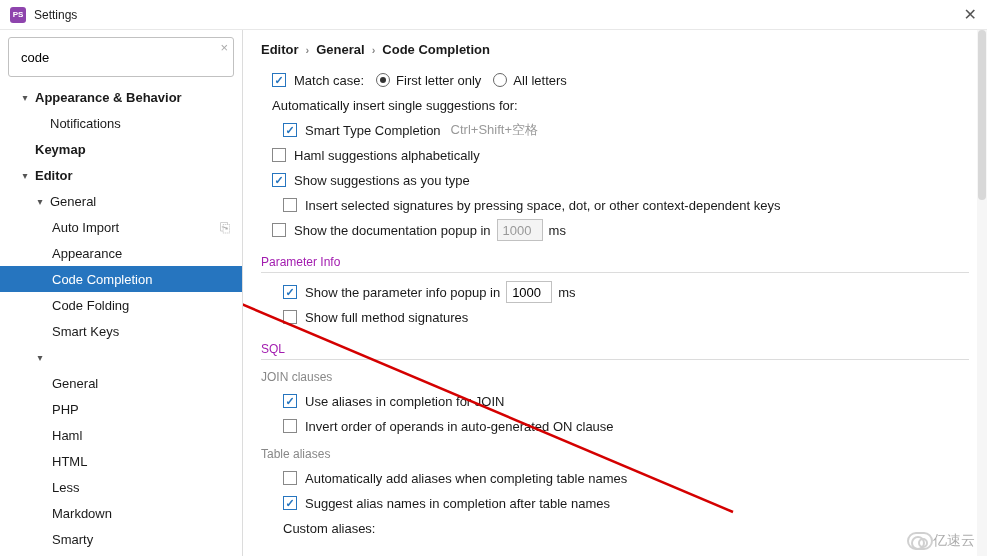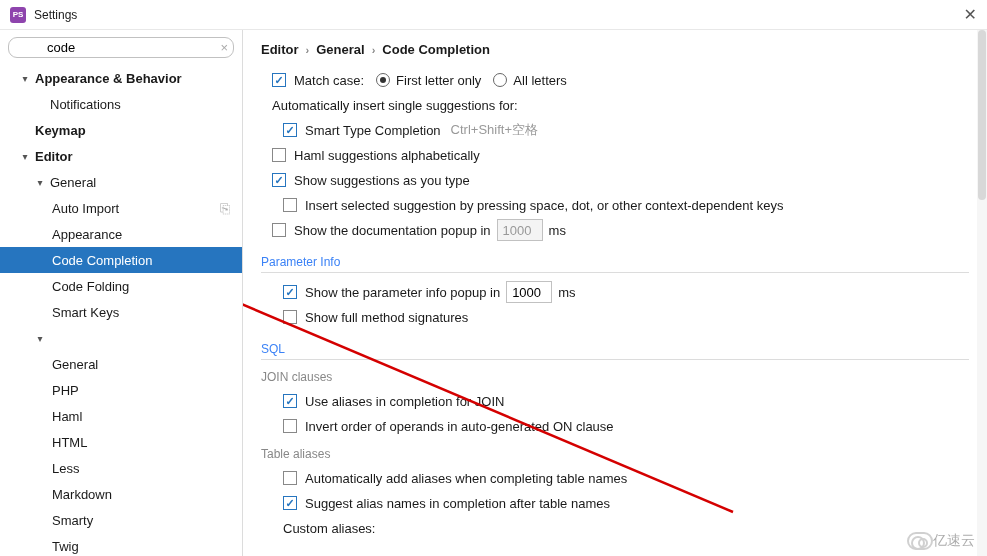--- a/index.html
+++ b/index.html
@@ -5,21 +5,21 @@
 * { box-sizing: border-box; margin: 0; padding: 0; }
 body { font-family: "Segoe UI", Arial, sans-serif; font-size: 13px; color: #1a1a1a; width: 987px; height: 556px; overflow: hidden; background: #fff; position: relative; }
 .titlebar { display: flex; align-items: center; height: 30px; padding: 0 10px; border-bottom: 1px solid #e8e8e8; }
 .app-icon { width: 16px; height: 16px; background: #8e44ad; border-radius: 3px; margin-right: 8px; position: relative; }
 .app-icon::after { content: "PS"; position: absolute; inset: 0; font-size: 8px; font-weight: bold; color: #fff; display: flex; align-items: center; justify-content: center; }
 .title { font-size: 12px; }
 .close-x { margin-left: auto; font-size: 16px; cursor: pointer; color: #555; }
 .body { display: flex; height: calc(100% - 30px); }
 .sidebar { width: 243px; border-right: 1px solid #dcdcdc; display: flex; flex-direction: column; }
 .search-wrap { padding: 7px 8px; }
-.search { width: 100%; height: 21px; border: 1px solid #c1c1c1; border-radius: 9px; padding: 0 38px; font-size: 13px; position: relative; }
+.search { width: 100%; height: 40px; border: 1px solid #c1c1c1; border-radius: 3px; padding: 0 12px; font-size: 13px; position: relative; }
 .search-wrap .s-icon { position: absolute; left: 14px; top: 12px; font-size: 12px; color: #888; }
 .search-wrap .clr { position: absolute; right: 14px; top: 10px; font-size: 13px; color: #aaa; cursor: pointer; }
 .search-wrap { position: relative; }
 .tree { overflow-y: auto; flex: 1; }
 .tree-row { display: flex; align-items: center; height: 26px; cursor: pointer; padding-right: 8px; }
 .tree-row.selected { background: #2675bf; color: #fff; }
 .arrow { width: 20px; text-align: center; color: #555; font-size: 10px; }
 .tree-row.selected .arrow { color: #fff; }
 .label { flex: 1; }
 .bold { font-weight: bold; }
@@ -31,21 +31,21 @@
 .row { display: flex; align-items: center; margin: 3px 11px; min-height: 22px; }
 .chk { width: 14px; height: 14px; border: 1px solid #888; margin-right: 8px; display: inline-flex; align-items: center; justify-content: center; background: #fff; cursor: pointer; flex-shrink: 0; }
 .chk.on { border-color: #2675bf; }
 .chk.on::after { content: "✓"; font-size: 11px; color: #2675bf; font-weight: bold; line-height: 1; }
 .radio { width: 14px; height: 14px; border: 1px solid #666; border-radius: 50%; margin: 0 6px 0 12px; display: inline-flex; align-items: center; justify-content: center; cursor: pointer; flex-shrink: 0; }
 .radio.on::after { content: ""; width: 6px; height: 6px; background: #333; border-radius: 50%; }
 .indent { margin-left: 22px; }
 .shortcut { color: #999; margin-left: 10px; }
 .num { width: 46px; height: 22px; border: 1px solid #c1c1c1; padding: 0 5px; font-size: 13px; margin: 0 6px; background: #fff; }
 .num.disabled { background: #f4f4f4; color: #999; }
-.section-hd { font-size: 12px; color: #3b82f6; margin: 14px 0 8px 0; border-bottom: 1px solid #dcdcdc; padding-bottom: 3px; }
+.section-hd { font-size: 12px; color: #a21caf; margin: 14px 0 8px 0; border-bottom: 1px solid #dcdcdc; padding-bottom: 3px; }
 .sub-hd { font-size: 12px; color: #888; margin: 10px 0 6px 0; }
 .row.group .radio:first-of-type { margin-left: 14px; }
 .txt { color: #1a1a1a; }
 .arrow-svg { position: absolute; top: 257px; left: -40px; pointer-events: none; z-index: 5; }
 .scrollbar { position: absolute; right: 0; top: 30px; bottom: 0; width: 10px; background: #f6f6f6; }
 .thumb { position: absolute; left: 1px; right: 1px; top: 0; height: 170px; background: #d8d8d8; border-radius: 4px; }
 .watermark { position: absolute; right: 12px; bottom: 6px; display: flex; align-items: center; opacity: 0.55; font-size: 14px; color: #666; }
 .wm-icon { width: 26px; height: 18px; border: 2px solid #aaa; border-radius: 9px; position: relative; }
 .wm-icon::before, .wm-icon::after { content: ""; position: absolute; border: 2px solid #aaa; border-radius: 50%; }
 .wm-icon::before { width: 10px; height: 10px; left: 2px; top: 2px; }
@@ -172,21 +172,21 @@
     <div class="row">
       <span class="chk"></span>
       <span class="txt">Haml suggestions alphabetically</span>
     </div>
     <div class="row">
       <span class="chk on"></span>
       <span class="txt">Show suggestions as you type</span>
     </div>
     <div class="row indent">
       <span class="chk"></span>
-      <span class="txt">Insert selected suggestion by pressing space, dot, or other context-dependent keys</span>
+      <span class="txt">Insert selected signatures by pressing space, dot, or other context-dependent keys</span>
     </div>
     <div class="row">
       <span class="chk"></span>
       <span class="txt">Show the documentation popup in</span>
       <input class="num disabled" disabled="" value="1000" style="">
       <span class="txt">ms</span>
     </div>
 
     <div class="section-hd">Parameter Info</div>
     <div class="row indent">

